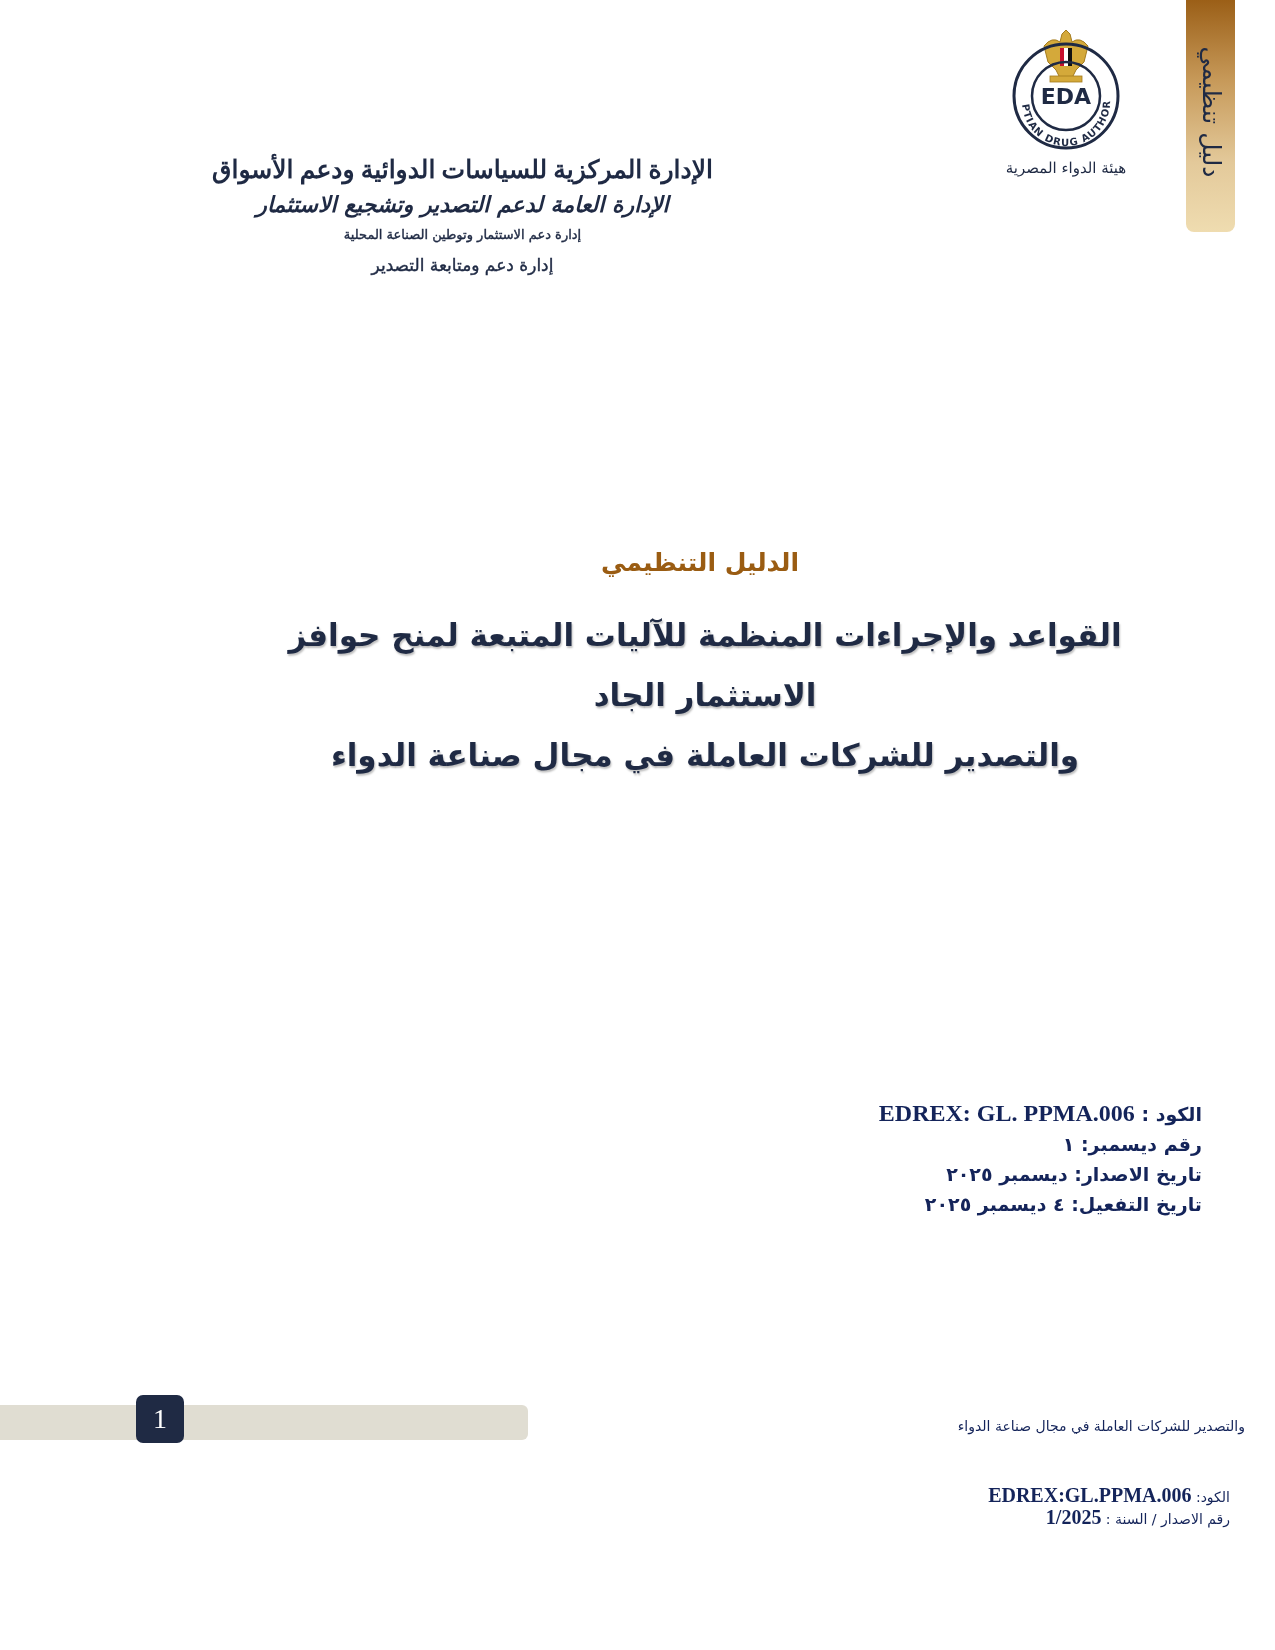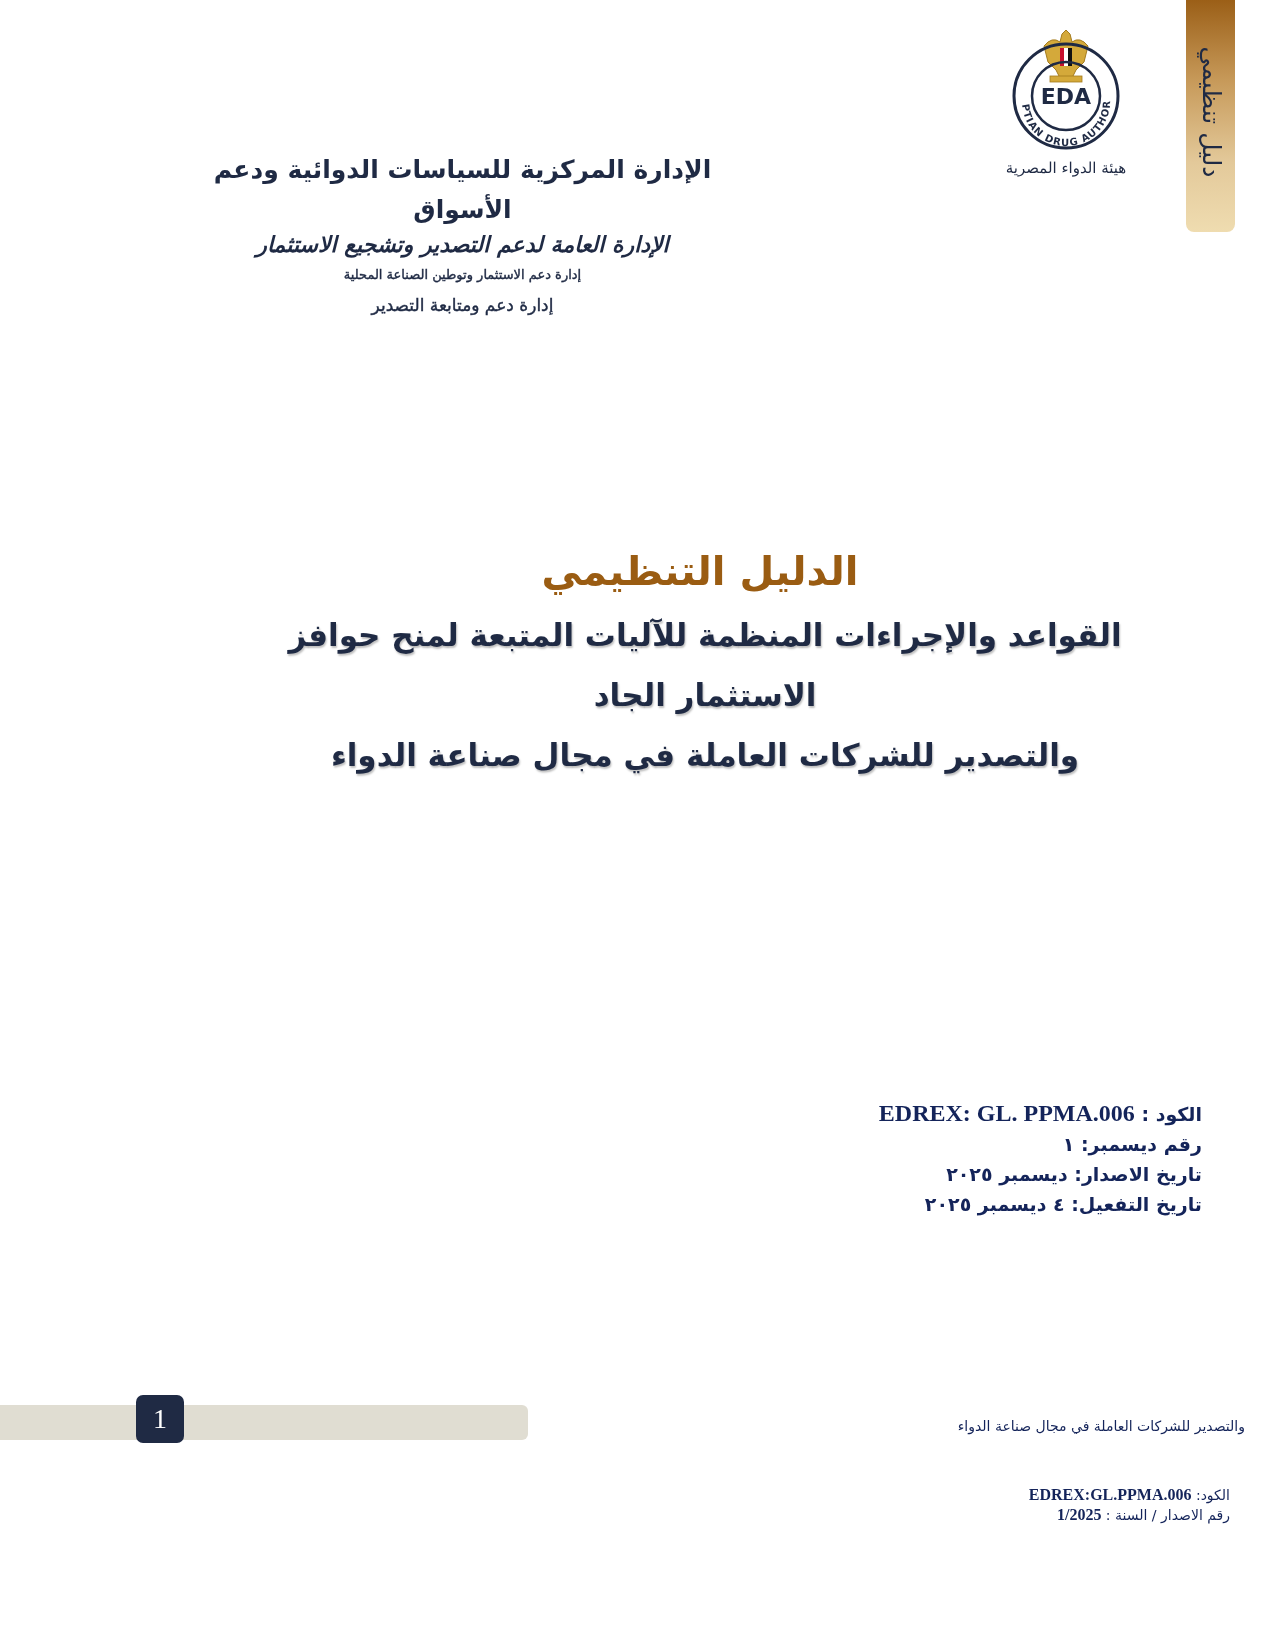--- a/index.html
+++ b/index.html
@@ -23,42 +23,42 @@
     transform:translate(-50%,-50%) rotate(90deg);
     white-space:nowrap; font-size:25px; color:#1f2a44;
     font-family:"DejaVu Sans", sans-serif;
   }
 
   
   .logo { left:1000px; top:18px; width:132px; height:175px; }
 
   
   .org-block { left:195px; top:150px; width:535px; text-align:center; font-weight:bold; color:#1f2a44; }
-  .org-line-1 { font-size:25px; line-height:40px; }
+  .org-line-1 { font-size:25px; line-height:40px;font-family:Liberation Serif, serif; }
   .org-line-2 { font-size:22px; line-height:30px;font-style:italic; }
   .org-line-3 { font-size:13px; line-height:30px; font-weight:normal; -webkit-text-stroke:0.4px #1f2a44; }
   .org-line-4 { font-size:17px; line-height:30px; font-weight:normal; -webkit-text-stroke:0.4px #1f2a44; }
 
   
-  .doc-type { left:200px; top:548px; width:1000px; text-align:center; font-size:40px; font-weight:bold; color:#9a5c12; }
+  .doc-type { left:200px; top:548px; width:1000px; text-align:center; font-size:25px; font-weight:bold; color:#9a5c12; }
   .doc-title { left:240px; top:605px; width:930px; text-align:center; font-size:31px; font-weight:bold; line-height:60px; color:#1f2a44;
                text-shadow:1px 2px 2px rgba(0,0,0,0.25); }
 
   
   .meta { left:760px; top:1098px; width:442px; text-align:right; color:#14245a; }
   .meta-line { font-size:19px; font-weight:bold; line-height:30px; white-space:nowrap; }
   .meta-code-val { font-family:"Liberation Serif", serif; font-size:24px;margin-top:24px; }
 
   
   .footer-bar { left:0; top:1405px; width:528px; height:35px; background:#e0ddd2; border-radius:0 6px 6px 0; }
   .page-badge { left:136px; top:1395px; width:48px; height:48px; background:#1f2a44; border-radius:7px;
                 color:#ffffff; font-family:"Liberation Serif", serif; font-size:28px; text-align:center; line-height:48px; }
   .footer-desc { left:620px; top:1415px; width:625px; text-align:right; font-size:14px; line-height:23px; color:#14245a; }
   .footer-meta { left:920px; top:1485px; width:310px; text-align:right; color:#14245a; font-size:14px; line-height:20px; }
-  .footer-code-val { font-family:"Liberation Serif", serif; font-weight:bold; font-size:16px; }
+  .footer-code-val { font-family:"Liberation Serif", serif; font-weight:bold; font-size:20px; }
 </style>
 </head>
 <body>
 
 <div class="abs side-tab">
   <span class="side-tab-label rtl">دليل تنظيمي</span>
 </div>
 
 <div class="abs logo">
   <svg width="132" height="175" viewBox="0 0 132 175">

